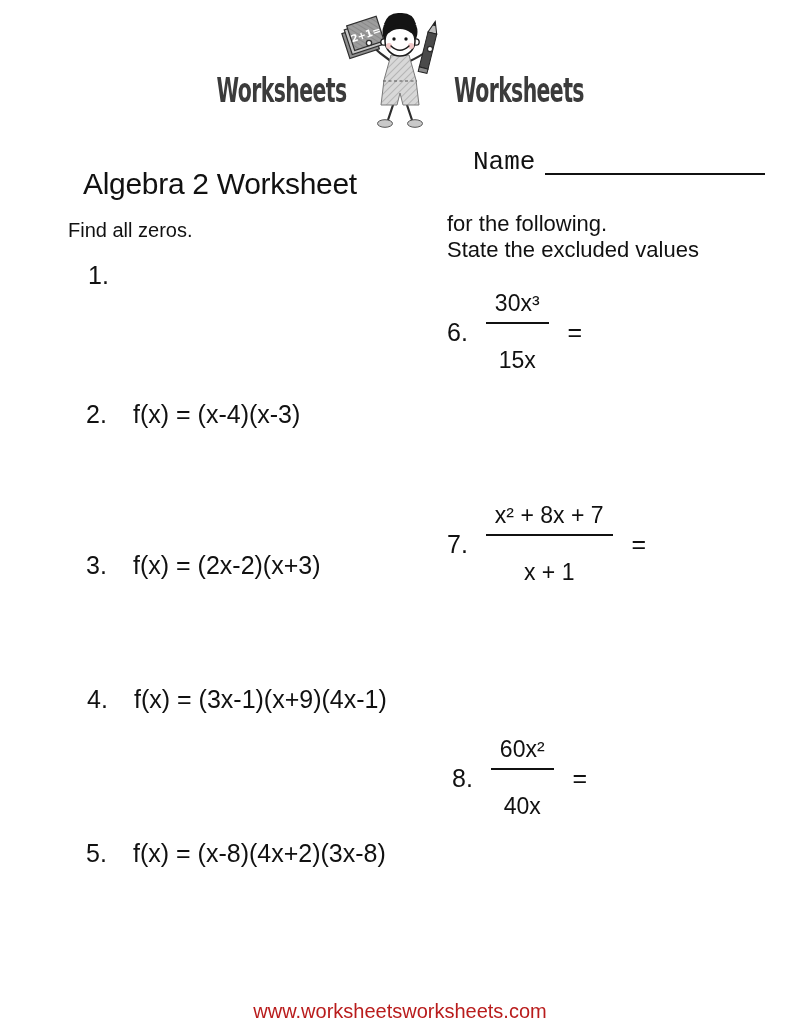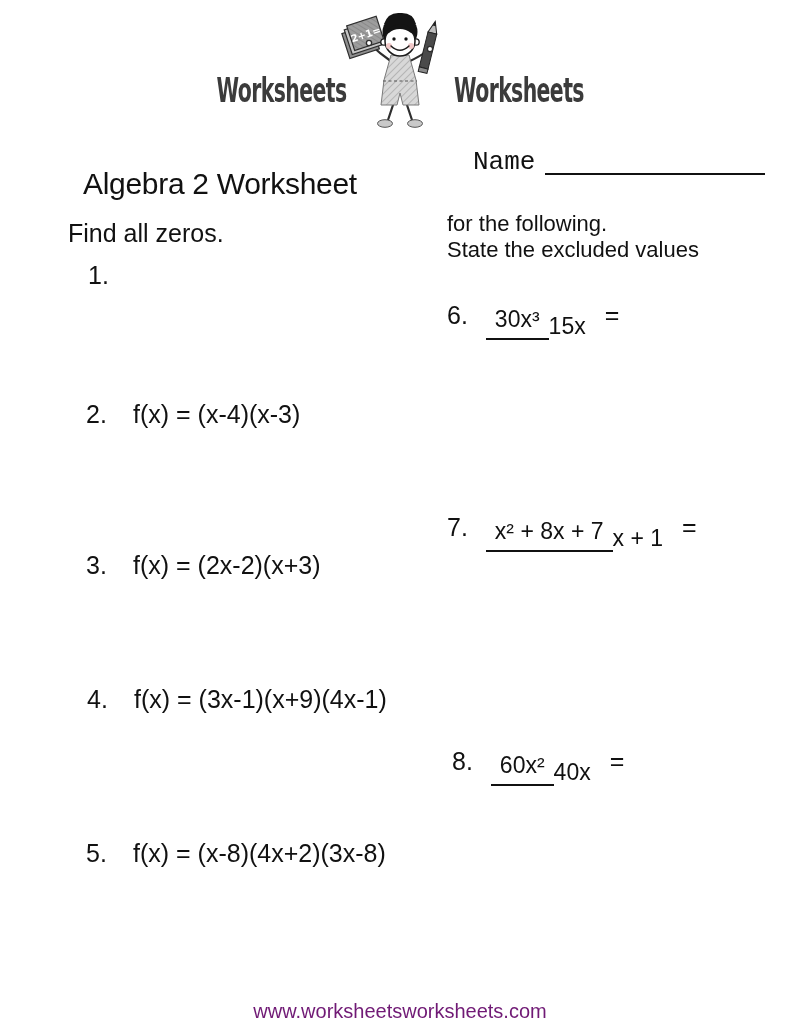--- a/index.html
+++ b/index.html
@@ -63,21 +63,21 @@
     border-bottom: 2px solid #111;
     margin-left: 10px;
     margin-bottom: 2px;
   }
 
   
   .instr-left {
     position: absolute;
     left: 68px;
     top: 219px;
-    font-size: 25px;
+    font-size: 20px;
   }
   .instr-right {
     position: absolute;
     left: 447px;
     top: 211px;
     font-size: 22px;
     line-height: 26px;
   }
 
   
@@ -97,37 +97,37 @@
 
   
   .rprob {
     position: absolute;
     display: flex;
     align-items: center;
     font-size: 25px;
     white-space: nowrap;
   }
   .rprob .pnum { margin-right: 18px; }
-  .frac { display: flex; flex-direction: row; align-items: flex-end; font-size: 23px; }
+  .frac { display: flex; flex-direction: column; align-items: center; font-size: 23px; }
   .frac .num { padding: 0 9px 5px; border-bottom: 2px solid #111; }
   .frac .den { padding-top: 23px; }
   .equals { margin-left: 19px; font-size: 25px; }
   .rp6 { left: 447px; top: 290px; }
   .rp7 { left: 447px; top: 502px; }
   .rp8 { left: 452px; top: 736px; }
 
   
   .footer {
     position: absolute;
     left: 0;
     top: 1000px;
     width: 100%;
     text-align: center;
     font-size: 20px;
-    color: #701a75;
+    color: #b91c1c;
   }
 </style>
 </head>
 <body>
 
 <div class="page">
 
   <div class="logo-row">
     <span class="logo-text lt-left">Worksheets</span>
 

